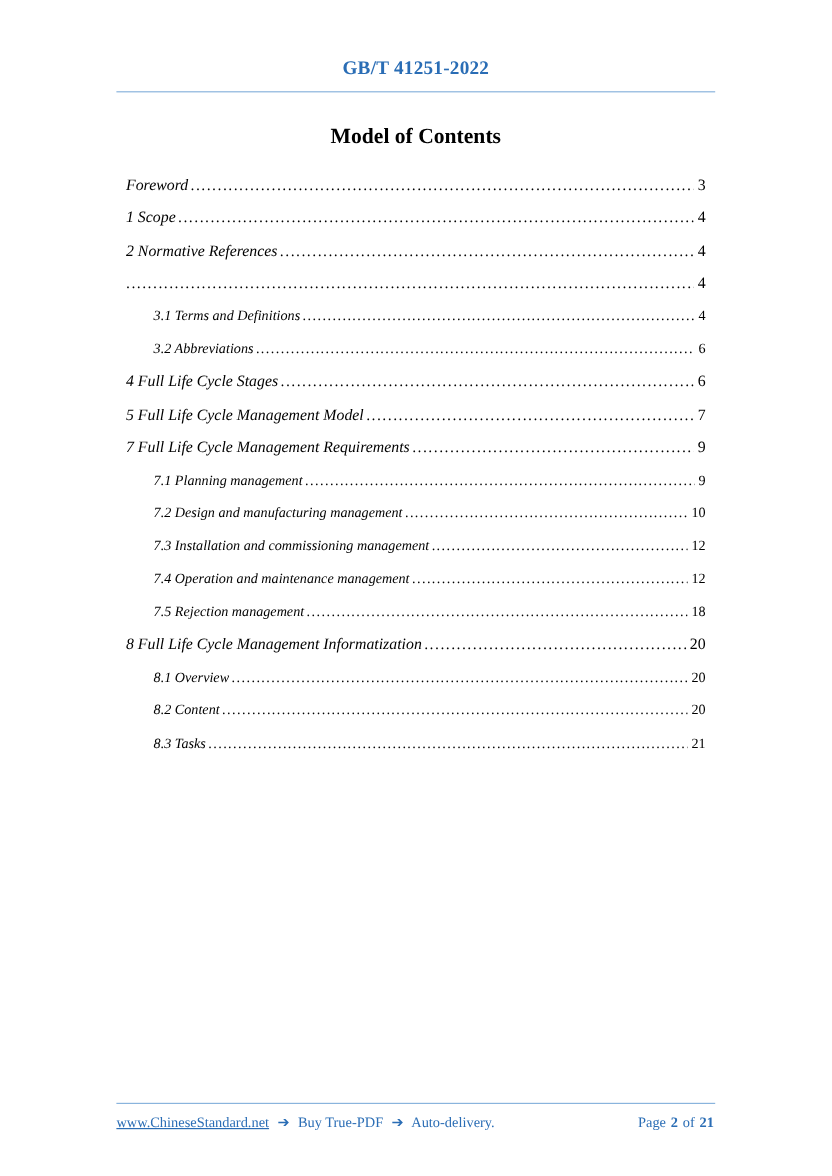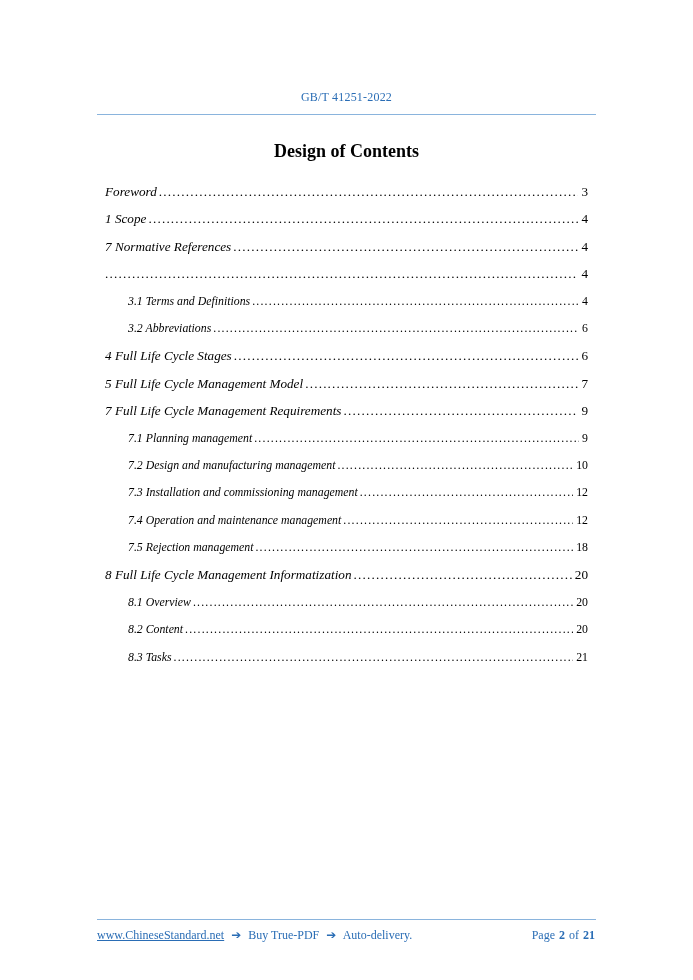--- a/index.html
+++ b/index.html
@@ -17,24 +17,23 @@
     overflow: hidden;
     box-sizing: border-box;
   }
   
   .header {
     padding-top: 49px;
     text-align: center;
   }
   .doc-number {
     color: #2a6db5;
-    font-size: 12px;
-    font-weight: normal;
+    font-size: 16px;
+    font-weight: bold;
     letter-spacing: 0.2px;
-    margin-top: 41px;
   }
   .rule {
     border: none;
     border-top: 1px solid #8ab4dd;
     margin: 9px 97px 0 97px;
   }
   
   .title {
     margin: 26px 0 0 0;
     text-align: center;
@@ -111,38 +110,38 @@
 </head>
 <body>
 
 <div class="page">
 
   <div class="header">
     <div class="doc-number">GB/T 41251-2022</div>
     <hr class="rule">
   </div>
 
-  <h1 class="title">Design of Contents</h1>
+  <h1 class="title">Model of Contents</h1>
 
   <div class="toc">
 
       <div class="toc-row">
         <span class="toc-label">Foreword</span>
         <span class="toc-dots"></span>
         <span class="toc-page">3</span>
       </div>
 
       <div class="toc-row">
         <span class="toc-label">1 Scope</span>
         <span class="toc-dots"></span>
         <span class="toc-page">4</span>
       </div>
 
       <div class="toc-row">
-        <span class="toc-label">7 Normative References</span>
+        <span class="toc-label">2 Normative References</span>
         <span class="toc-dots"></span>
         <span class="toc-page">4</span>
       </div>
 
       <div class="toc-row">
         <span class="toc-dots"></span>
         <span class="toc-page">4</span>
       </div>
 
       <div class="toc-row sub">

